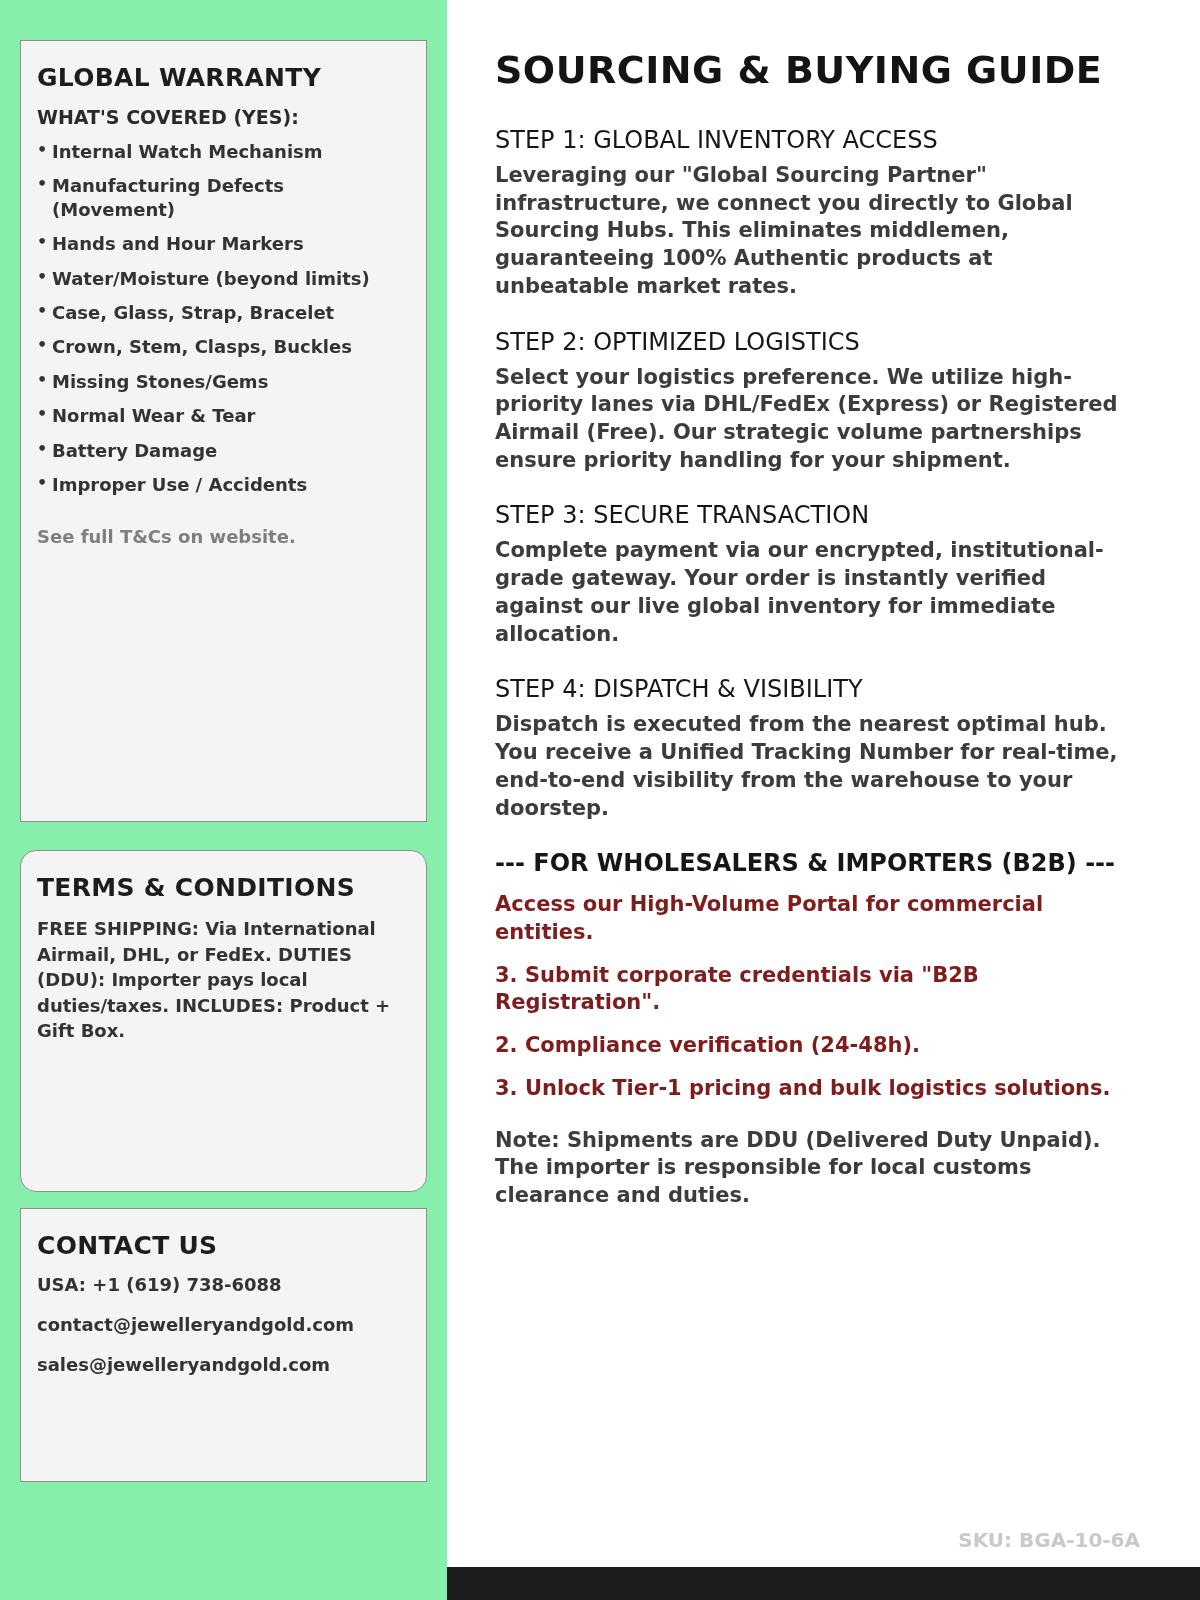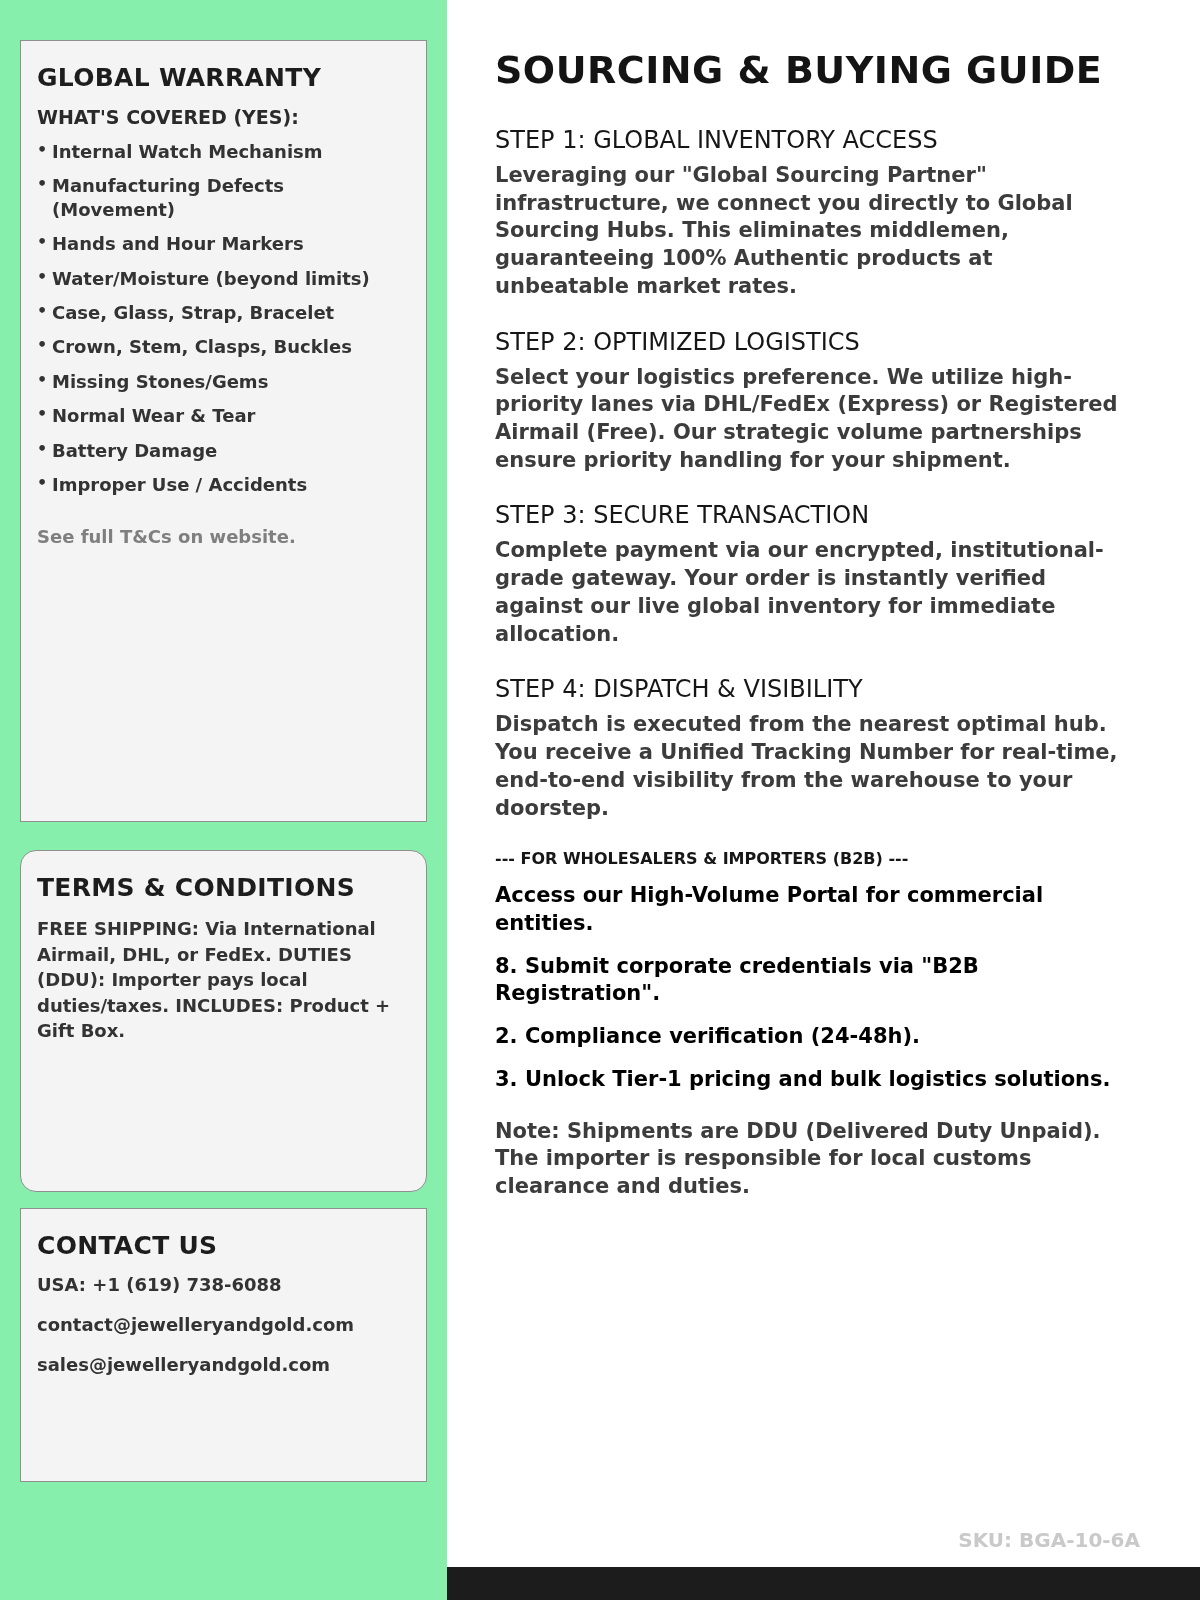--- a/index.html
+++ b/index.html
@@ -76,25 +76,25 @@
   .step{margin-bottom:27px;}
   .step-heading{
     font-size:24px;font-weight:normal;color:#161616;
     margin:0 0 8px 0;
   }
   .step-body{
     font-size:21px;font-weight:600;color:#3c3c3c;
     line-height:1.32;margin:0;
   }
   .b2b-heading{
-    font-size:16px;font-weight:bold;color:#161616;
+    font-size:24px;font-weight:bold;color:#161616;
     margin:22px 0 14px 0;
   }
   .b2b-para{
-    font-size:21px;font-weight:600;color:#000000;
+    font-size:21px;font-weight:600;color:#7f1d1d;
     line-height:1.32;margin:0 0 15px 0;
   }
   .b2b-note{
     font-size:21px;font-weight:600;color:#3c3c3c;
     line-height:1.32;margin:24px 0 0 0;
   }
   .sku{
     position:absolute;right:60px;bottom:48px;
     font-size:20px;font-weight:bold;color:#c9c9c9;
   }
@@ -167,21 +167,21 @@
     </section>
 
     <section class="step">
       <h2 class="step-heading">STEP 4: DISPATCH &amp; VISIBILITY</h2>
       <p class="step-body">Dispatch is executed from the nearest optimal hub. You receive a Unified Tracking Number for real-time, end-to-end visibility from the warehouse to your doorstep.</p>
     </section>
 
     <section>
       <h2 class="b2b-heading">--- FOR WHOLESALERS &amp; IMPORTERS (B2B) ---</h2>
       <p class="b2b-para">Access our High-Volume Portal for commercial entities.</p>
-      <p class="b2b-para">8. Submit corporate credentials via "B2B Registration".</p>
+      <p class="b2b-para">3. Submit corporate credentials via "B2B Registration".</p>
       <p class="b2b-para">2. Compliance verification (24-48h).</p>
       <p class="b2b-para">3. Unlock Tier-1 pricing and bulk logistics solutions.</p>
       <p class="b2b-note">Note: Shipments are DDU (Delivered Duty Unpaid). The importer is responsible for local customs clearance and duties.</p>
     </section>
 
     <div class="sku">SKU: BGA-10-6A</div>
     <div class="footer-bar"></div>
 
   </main>
 

